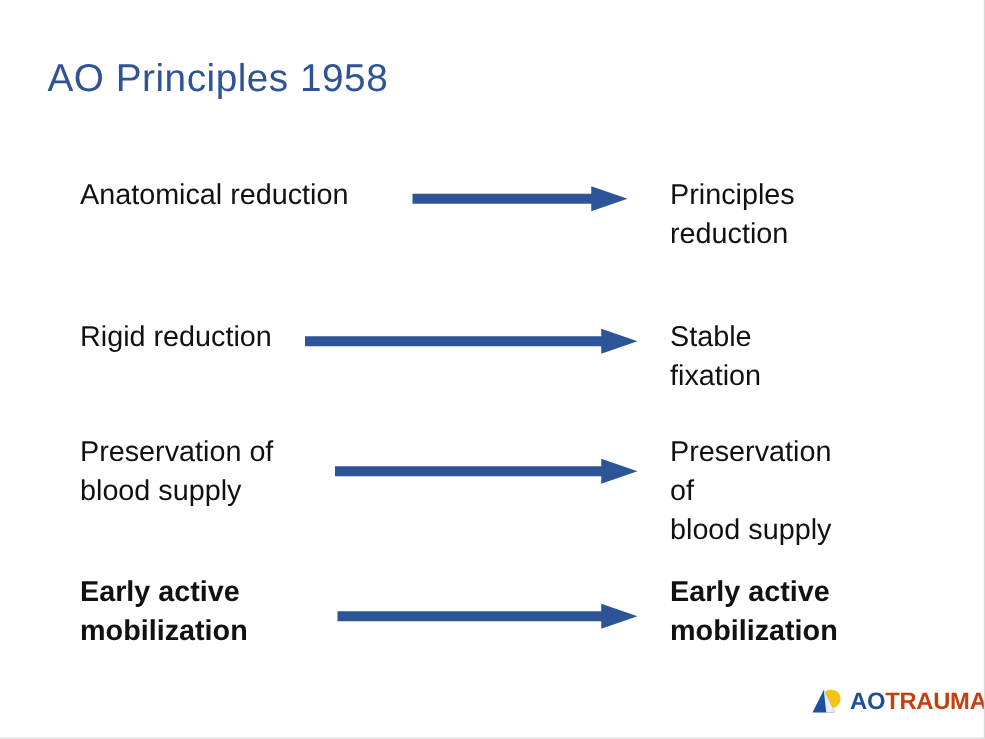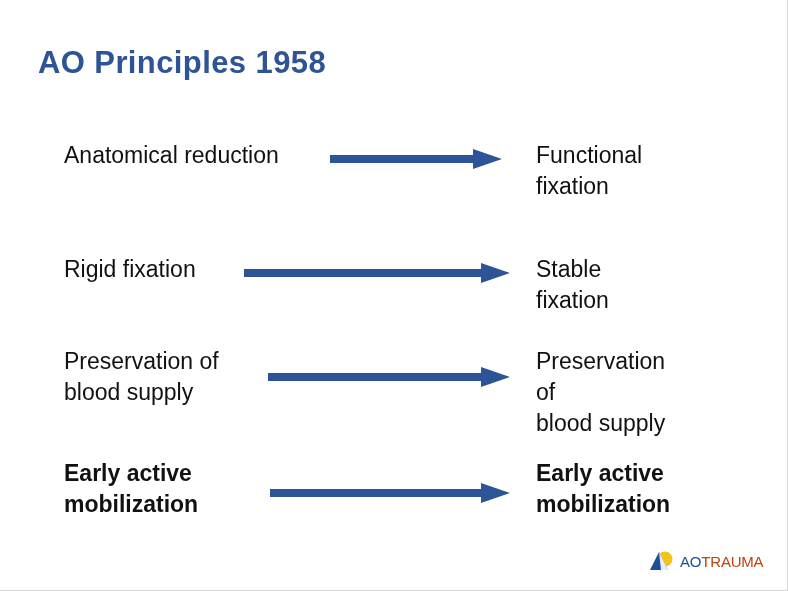--- a/index.html
+++ b/index.html
@@ -19,21 +19,21 @@
     box-sizing: border-box;
     border-right: 1px solid #d8d8d8;
     border-bottom: 1px solid #d8d8d8;
   }
 
   
   .title {
     position: absolute;
     top: 45px;
     font-size: 31px;
-    font-weight: bold;
+    font-weight: normal;
     color: #2f5496;
     letter-spacing: 0.4px;
     white-space: nowrap;
   }
   #title-left  { left: 38px; }
   #title-right { left: 443px; }
 
   
   .row {
     position: absolute;
@@ -70,22 +70,22 @@
   #logo {
     position: absolute;
     left: 648px;
     top: 550px;
     display: flex;
     align-items: center;
     gap: 6px;
   }
   #logo-mark { width: 26px; height: 22px; display: block; }
   .logo-text {
-    font-size: 15px;
-    font-weight: normal;
+    font-size: 19px;
+    font-weight: bold;
     letter-spacing: -0.2px;
     line-height: 1;
     text-align: right;
   }
   #logo-ao { color: #1b4f9c; }
   #logo-trauma { color: #c2410c; }
 </style>
 </head>
 <body>
 
@@ -93,25 +93,25 @@
 
   <div id="title-left" class="title">AO Principles 1958</div>
 
   <div class="row" id="row-0">
     <div class="label left">Anatomical reduction</div>
     <div class="arrow" style="left:330px; top:16px; width:172px;">
       <svg width="172" height="34" viewBox="0 0 172 34">
         <path d="M0 13 H143 V7 L172 17 L143 27 V21 H0 Z" fill="#2c5496"></path>
       </svg>
     </div>
-    <div class="label right">Functional fixation</div>
+    <div class="label right">Principles reduction</div>
   </div>
 
   <div class="row" id="row-1">
-    <div class="label left">Rigid fixation</div>
+    <div class="label left">Rigid reduction</div>
     <div class="arrow" style="left:244px; top:16px; width:266px;">
       <svg width="266" height="34" viewBox="0 0 266 34">
         <path d="M0 13 H237 V7 L266 17 L237 27 V21 H0 Z" fill="#2c5496"></path>
       </svg>
     </div>
     <div class="label right">Stable fixation</div>
   </div>
 
   <div class="row two-line" id="row-2">
     <div class="label left">Preservation of

